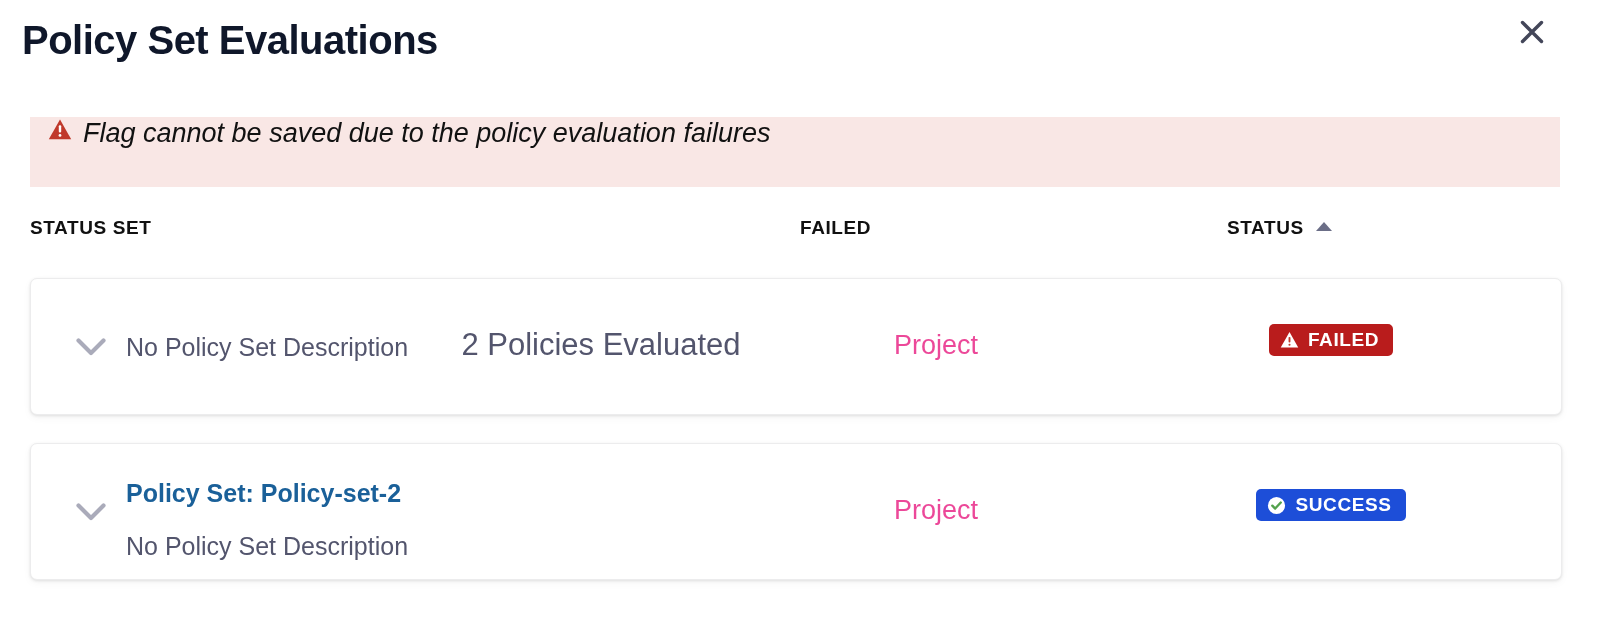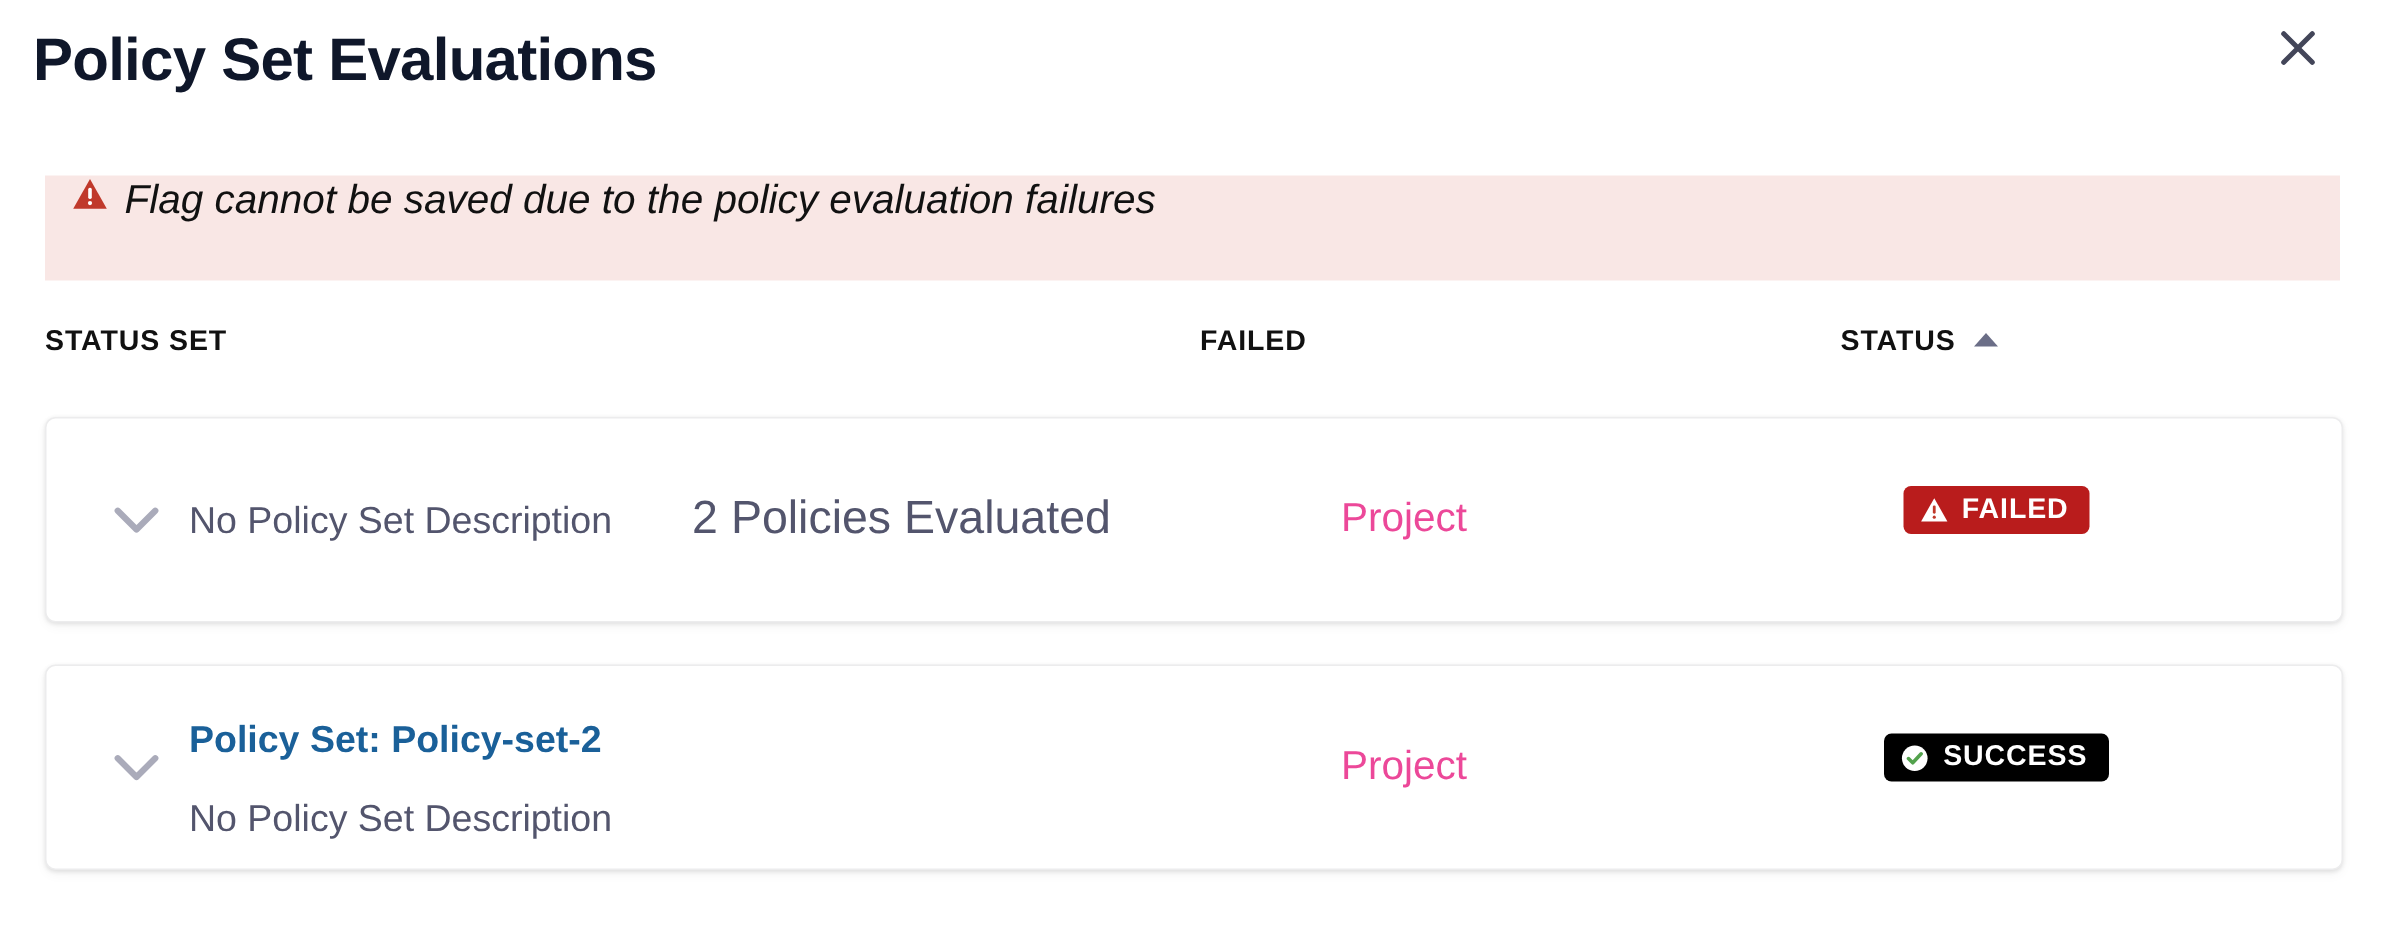--- a/index.html
+++ b/index.html
@@ -207,21 +207,21 @@
     height: 32px;
     padding: 0 14px 0 11px;
     border-radius: 5px;
     font-size: 19px;
     font-weight: bold;
     letter-spacing: 0.6px;
     color: #ffffff;
     white-space: nowrap;
   }
   .badge-failed  { background: #b91c1c; }
-  .badge-success { background: #000000; }
+  .badge-success { background: #1d4ed8; }
   .badge-icon {
     width: 19px;
     height: 19px;
     margin-right: 9px;
     display: inline-flex;
     align-items: center;
     justify-content: center;
     flex: 0 0 19px;
   }
   .badge-icon svg { display: block; }

